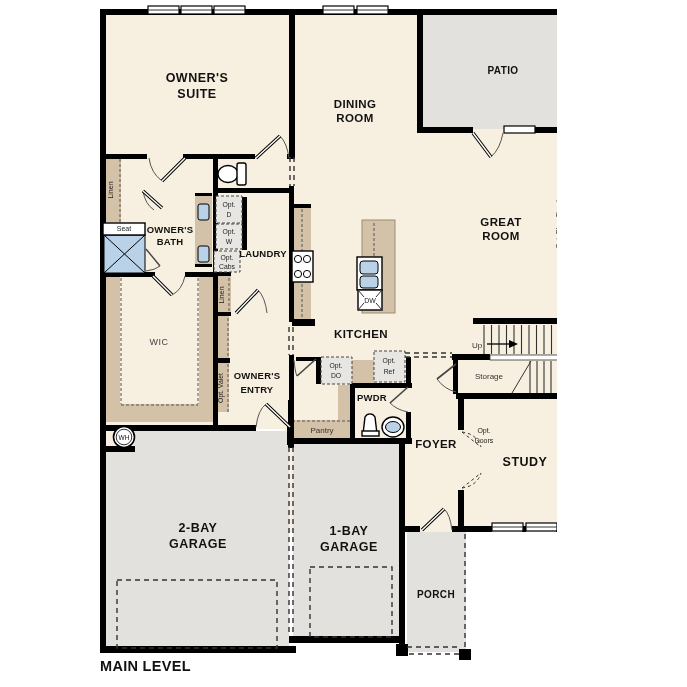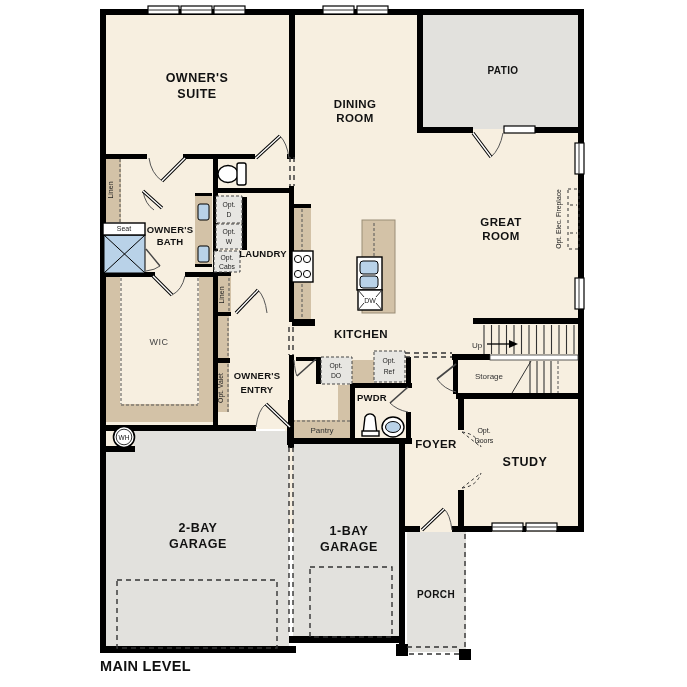--- a/index.html
+++ b/index.html
@@ -1,20 +1,20 @@
 <!DOCTYPE html>
 <html style="--wall: #000000; --floor: #f7efe0; --outdoor: #e2e1dd; --cabinet: #d3c2a7; --fixture_blue: #b9d2e8; --option_fill: #e7e6e2;"><head>
 <meta charset="utf-8">
 <style>
   :root{
     --wall:#000000; --floor:#f7efe0; --outdoor:#e2e1dd;
     --cabinet:#d3c2a7; --fixture_blue:#b9d2e8; --option_fill:#e7e6e2;
   }
   html,body{margin:0;padding:0;background:#fff;}
-  .stage{position:relative;width:687px;height:687px;background:#fff;overflow:hidden;
+  .stage{position:relative;width:557px;height:687px;background:#fff;overflow:hidden;
          font-family:"Liberation Sans",sans-serif;}
   svg{position:absolute;left:0;top:0;}
   .floor{fill:var(--floor);}
   .outdoor{fill:var(--outdoor);}
   .cab{fill:var(--cabinet);}
   .wall{fill:var(--wall);}
   .blue{fill:var(--fixture_blue);stroke:#000;stroke-width:1;}
   .optbox{fill:var(--option_fill);stroke:#444;stroke-width:1;stroke-dasharray:3 2;}
   .win{fill:#ffffff;stroke:#000;stroke-width:1.2;}
   .fx{fill:#ffffff;stroke:#000;stroke-width:1.4;}

